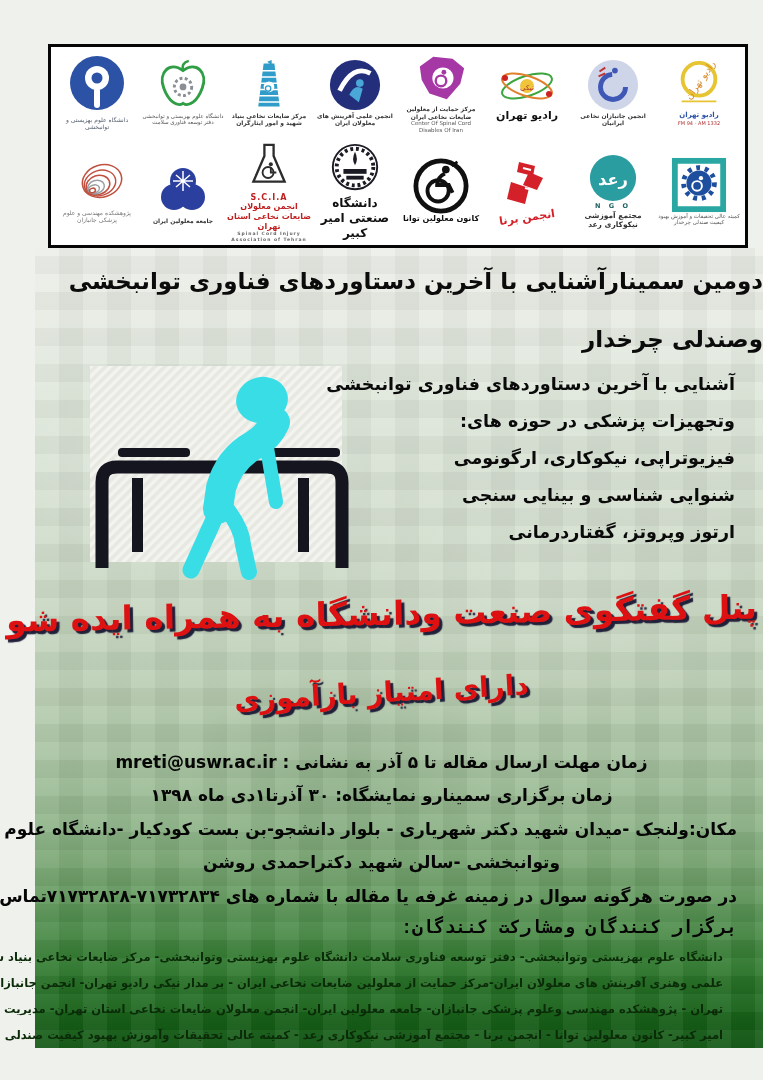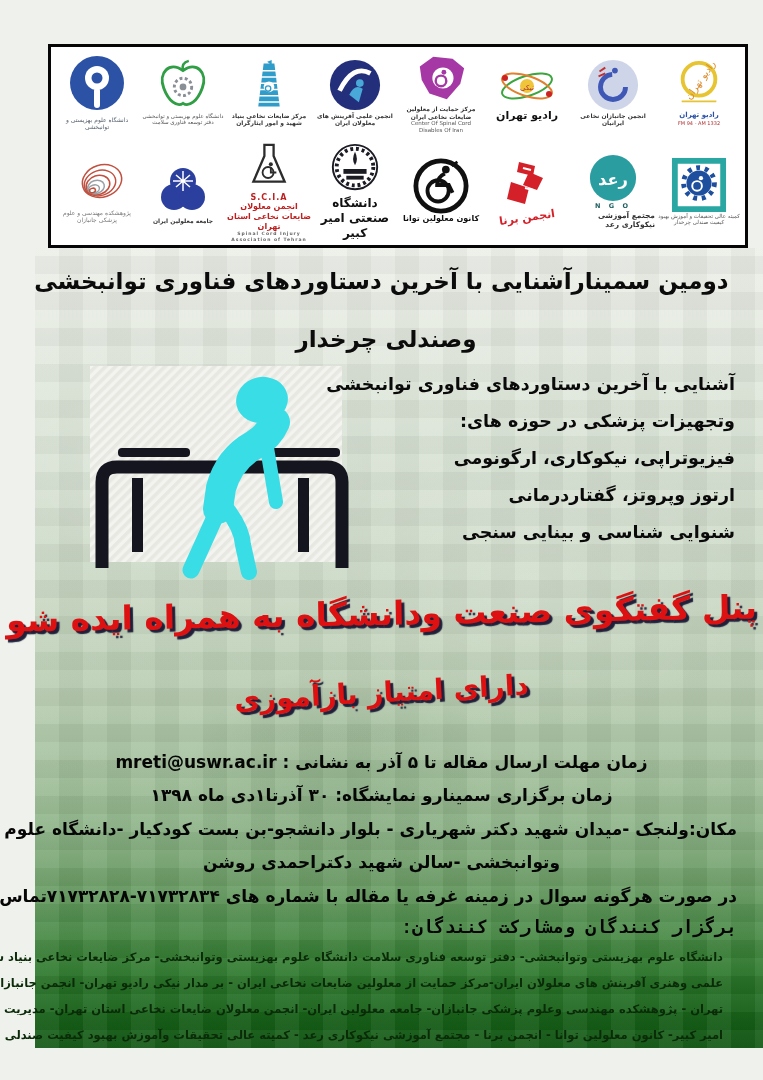--- a/index.html
+++ b/index.html
@@ -22,29 +22,29 @@
   .logo-cell{flex:1 1 0;display:flex;flex-direction:column;align-items:center;justify-content:center;
     text-align:center;min-width:0;padding:1px;}
   .cap{font-size:6px;line-height:1.25;color:#333;font-weight:bold;max-width:84px;}
   .sub{font-size:5.5px;line-height:1.2;color:#555;max-width:84px;}
   .cap:empty,.sub:empty{display:none;}
   .c-r1-0 .cap{color:#2b52a5;font-size:7px;}
   .c-r1-0 .sub{color:#b03030;font-size:5px;}
   .c-r1-2 .cap{font-size:11px;color:#111;}
   .c-r1-7 .cap{color:#55606e;font-weight:normal;}
   .c-r2-1 .sub{letter-spacing:3px;color:#1f5f5f;font-size:6.5px;font-weight:bold;}
-  .c-r2-1 .cap{font-size:7.5px;text-align:right;}
+  .c-r2-1 .cap{font-size:7.5px;}
   .c-r2-2 .cap{color:#d42028;font-size:11px;transform:rotate(-8deg);}
   .c-r2-3 .cap{font-size:8px;color:#111;}
   .c-r2-4 .cap{font-size:12px;color:#111;}
   .c-r2-5 .sub{color:#c02020;font-size:8px;font-weight:bold;letter-spacing:1px;}
   .c-r2-5 .sub2{font-size:4.5px;color:#666;}
   .c-r2-7 .cap{color:#777;font-weight:normal;}
   
-  .title-line{position:absolute;left:0;right:0;text-align:center;font-weight:bold;color:#0b0b0b;
+  .title-line{position:absolute;left:0;right:0;text-align:right;font-weight:bold;color:#0b0b0b;
     font-size:23px;z-index:2;}
   .t1{top:268px;}
   .t2{top:326px;padding-left:9px;}
   
   .illustration{position:absolute;left:70px;top:360px;width:302px;height:225px;z-index:2;}
   
   .topics{position:absolute;right:28px;top:374px;width:416px;display:flex;flex-direction:column;
     gap:17px;text-align:right;font-weight:bold;font-size:17.5px;color:#0a0a0a;z-index:2;}
   .topics div{white-space:nowrap;}
   
@@ -281,22 +281,22 @@
         <path d="M156 148 Q172 168 173 185 L179 212" fill="none" stroke="#39dde6" stroke-width="16"></path>
         <ellipse cx="192" cy="40" rx="26" ry="23" fill="#39dde6" transform="rotate(-12 192 40)"></ellipse>
       </g>
     </svg>
   </div>
 
   <div class="topics">
     <div>آشنایی با آخرین دستاوردهای فناوری توانبخشی</div>
     <div>وتجهیزات پزشکی در حوزه های:</div>
     <div>فیزیوتراپی، نیکوکاری، ارگونومی</div>
+    <div>شنوایی شناسی و بینایی سنجی</div>
     <div>ارتوز وپروتز، گفتاردرمانی</div>
-    <div>شنوایی شناسی و بینایی سنجی</div>
   </div>
 
   <div class="hl hl1">پنل گفتگوی صنعت ودانشگاه  به همراه ایده شو</div>
   <div class="hl hl2">دارای امتیاز بازآموزی</div>
 
   <div class="details">
     <div>زمان مهلت ارسال مقاله تا ۵ آذر به نشانی : mreti@uswr.ac.ir</div>
     <div>زمان برگزاری سمینارو نمایشگاه: ۳۰ آذرتا۱دی ماه ۱۳۹۸</div>
     <div>مکان:ولنجک -میدان شهید دکتر شهریاری - بلوار دانشجو-بن بست کودکیار -دانشگاه علوم بهزیستی</div>
     <div>وتوانبخشی -سالن شهید دکتراحمدی روشن</div>

